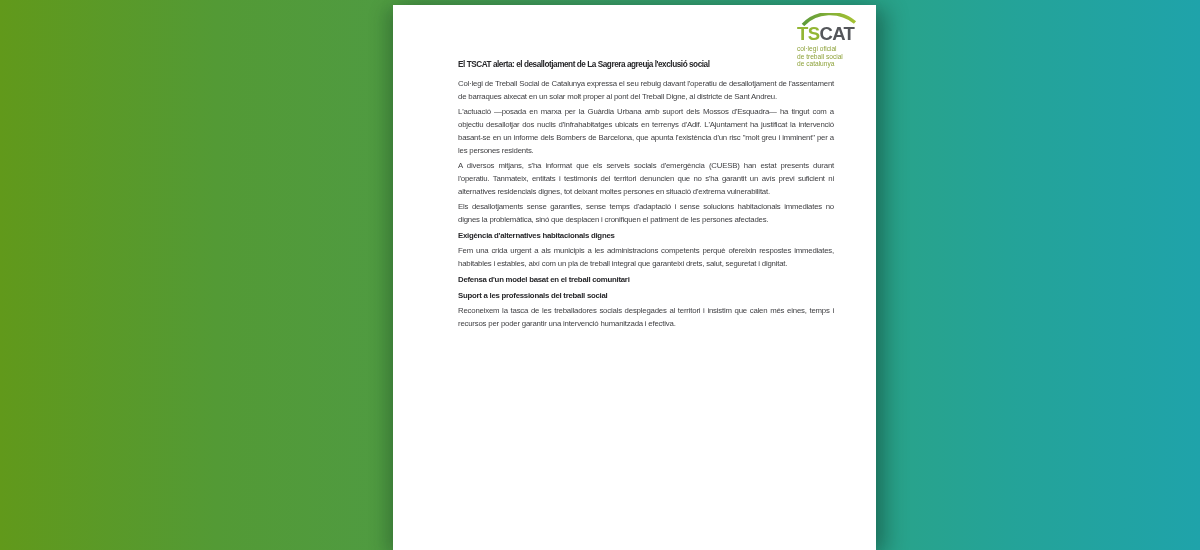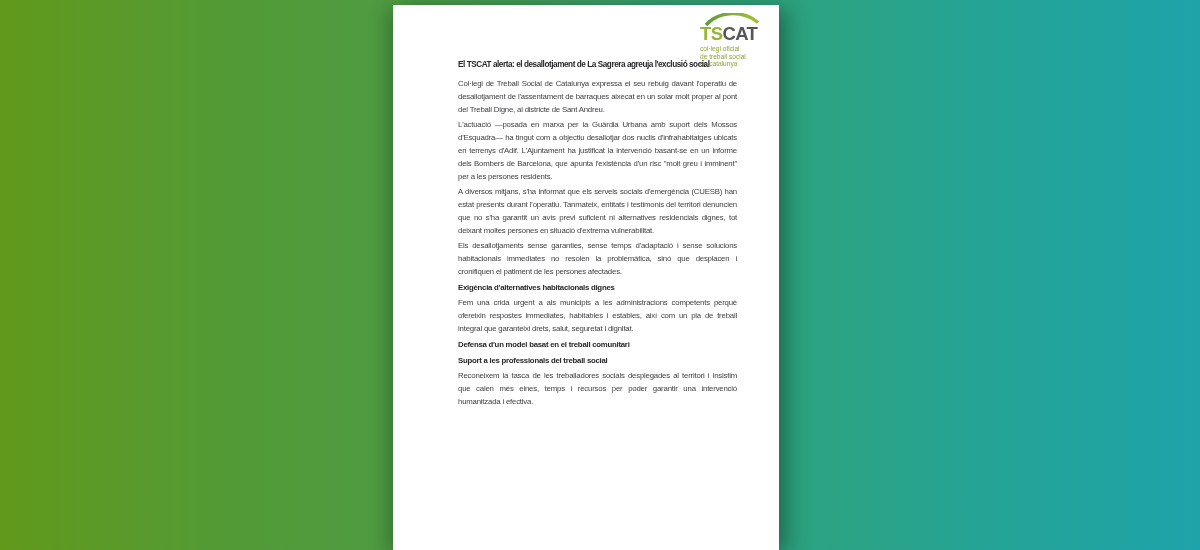--- a/index.html
+++ b/index.html
@@ -14,21 +14,21 @@
     position: absolute;
     inset: 0;
     width: 1200px;
     height: 550px;
     background: linear-gradient(90deg, #61991B 0%, #539A35 18%, #4F9B42 33%, #3AA06A 52%, #2DA37F 66%, #24A398 84%, #1FA3AA 100%);
   }
   .page {
     position: absolute;
     left: 393px;
     top: 5px;
-    width: 386px;
+    width: 483px;
     height: 545px;
     background: #ffffff;
     box-shadow: 10px 4px 20px rgba(10, 40, 30, 0.38), -8px 4px 16px rgba(10, 40, 30, 0.22);
   }
   .logo {
     position: absolute;
     top: 8px;
     right: 13px;
     width: 66px;
     text-align: left;
@@ -113,21 +113,21 @@
       <div>de catalunya</div>
     </div>
   </div>
 
   <div class="content">
     <h2 class="doc-title">El TSCAT alerta: el desallotjament de La Sagrera agreuja l'exclusió social</h2>
     <div>
         <p class="sec-paragraph">Col·legi de Treball Social de Catalunya expressa el seu rebuig davant l'operatiu de desallotjament de l'assentament de barraques aixecat en un solar molt proper al pont del Treball Digne, al districte de Sant Andreu.</p>
         <p class="sec-paragraph">L'actuació —posada en marxa per la Guàrdia Urbana amb suport dels Mossos d'Esquadra— ha tingut com a objectiu desallotjar dos nuclis d'infrahabitatges ubicats en terrenys d'Adif. L'Ajuntament ha justificat la intervenció basant-se en un informe dels Bombers de Barcelona, que apunta l'existència d'un risc "molt greu i imminent" per a les persones residents.</p>
         <p class="sec-paragraph">A diversos mitjans, s'ha informat que els serveis socials d'emergència (CUESB) han estat presents durant l'operatiu. Tanmateix, entitats i testimonis del territori denuncien que no s'ha garantit un avís previ suficient ni alternatives residencials dignes, tot deixant moltes persones en situació d'extrema vulnerabilitat.</p>
-        <p class="sec-paragraph">Els desallotjaments sense garanties, sense temps d'adaptació i sense solucions habitacionals immediates no resolen la problemàtica, sinó que desplacen i cronifiquen el patiment de les persones afectades.</p>
+        <p class="sec-paragraph">Els desallotjaments sense garanties, sense temps d'adaptació i sense solucions habitacionals immediates no dignes la problemàtica, sinó que desplacen i cronifiquen el patiment de les persones afectades.</p>
         <h3 class="sec-heading">Exigència d'alternatives habitacionals dignes</h3>
         <p class="sec-paragraph">Fem una crida urgent a als municipis a les administracions competents perquè ofereixin respostes immediates, habitables i estables, així com un pla de treball integral que garanteixi drets, salut, seguretat i dignitat.</p>
         <h3 class="sec-heading">Defensa d'un model basat en el treball comunitari</h3>
         <h3 class="sec-heading">Suport a les professionals del treball social</h3>
         <p class="sec-paragraph">Reconeixem la tasca de les treballadores socials desplegades al territori i insistim que calen més eines, temps i recursos per poder garantir una intervenció humanitzada i efectiva.</p>
       </div>
   </div>
 
 </div>
 

